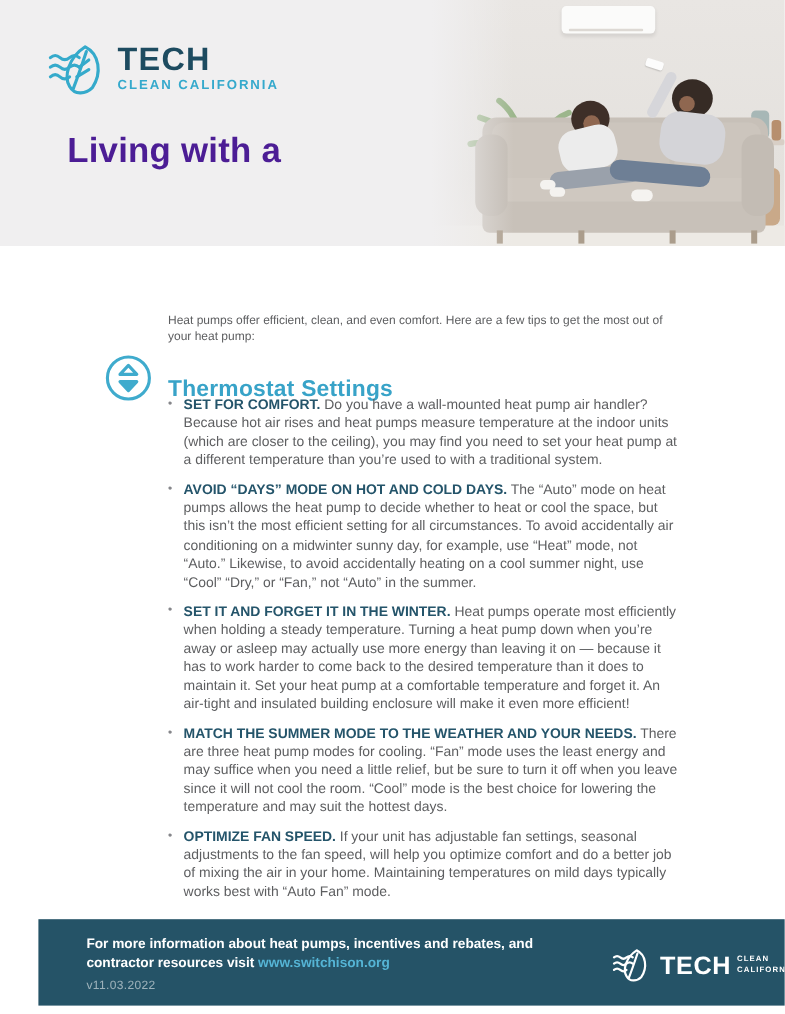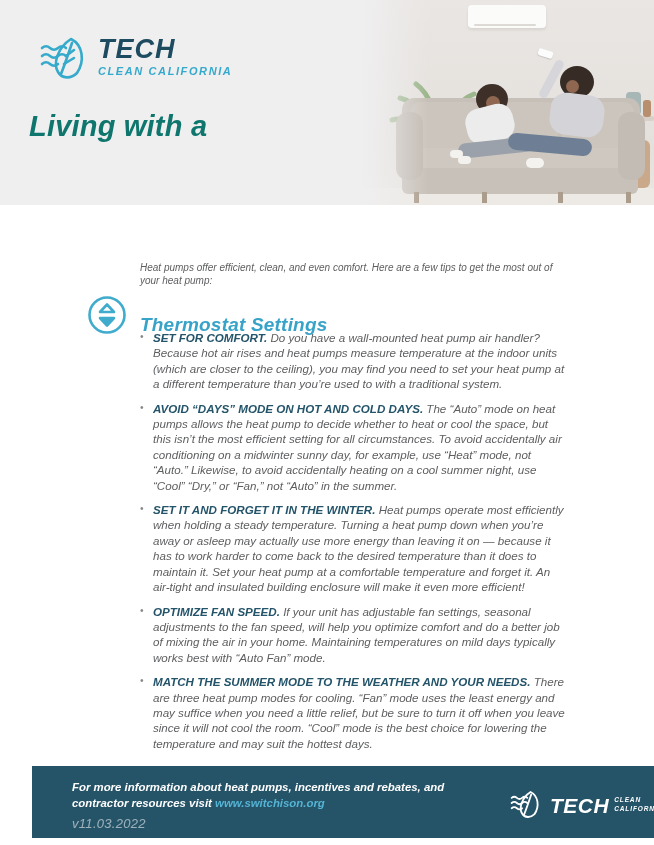--- a/index.html
+++ b/index.html
@@ -1,27 +1,27 @@
 <!DOCTYPE html>
 <html><head>
 <meta charset="utf-8">
 <style>
   html,body{margin:0;padding:0;background:#fff;}
   .page{position:relative;width:654px;height:845px;background:#ffffff;overflow:hidden;
-        font-family:"Liberation Sans",sans-serif;font-style:italic;-webkit-font-smoothing:antialiased;}
+        font-family:"Liberation Sans",sans-serif;-webkit-font-smoothing:antialiased;}
 
   
   .header{position:absolute;top:0;left:0;width:654px;height:205px;background:#f0eff0;}
   .logo{position:absolute;top:36px;left:40px;display:flex;align-items:flex-start;}
   .logo svg{display:block;}
   .logo-text{margin-left:10px;}
   .logo-name{font-size:27px;font-weight:700;color:#1d4b60;letter-spacing:1px;line-height:1;}
   .logo-sub{font-size:11px;font-weight:700;color:#35a9cc;letter-spacing:1.6px;margin-top:2px;}
-  .page-title{position:absolute;top:110px;left:29px;font-size:29px;font-weight:700;
-              color:#0f766e;line-height:1.17;letter-spacing:.2px;}
+  .page-title{position:absolute;top:110px;left:56px;font-size:29px;font-weight:700;
+              color:#4c1d95;line-height:1.17;letter-spacing:.2px;}
 
   
   .photo{position:absolute;top:0;right:0;width:304px;height:205px;overflow:hidden;
          background:linear-gradient(180deg,#e9e6e3 0%,#e4e1dd 72%,#eae6e1 100%);}
   .photo *{position:absolute;}
   .ph-floor{left:0;top:188px;width:304px;height:17px;background:#edeae5;}
   .ph-ac{left:118px;top:5px;width:78px;height:23px;background:#fbfbfa;border-radius:4px;
          box-shadow:0 2px 3px rgba(0,0,0,.08);}
   .ph-ac-vent{left:124px;top:24px;width:62px;height:2px;background:#ddd9d4;border-radius:1px;}
   .ph-table{left:264px;top:116px;width:40px;height:5px;background:#d8cfc6;border-radius:2px;}
@@ -56,21 +56,21 @@
   .tips li{position:relative;padding-left:13px;margin-bottom:9px;font-size:11.6px;
            line-height:1.33;color:#5d5e60;}
   .tips li::before{content:"•";position:absolute;left:0;top:0;color:#85868a;font-size:10px;}
   .tip-lead{font-weight:700;color:#24546a;}
 
   
   .footer{position:absolute;top:766px;left:0;width:654px;height:72px;background:#255367;margin-left:32px;}
   .footer-info{position:absolute;top:14px;left:40px;width:400px;font-size:11.4px;font-weight:600;
                line-height:1.4;color:#ffffff;}
   .footer-link{color:#55b4d5;text-decoration:none;font-weight:700;}
-  .footer-version{position:absolute;top:50px;left:40px;font-size:13px;color:rgba(255,255,255,.55);letter-spacing:.3px;}
+  .footer-version{position:absolute;top:50px;left:40px;font-size:10px;color:rgba(255,255,255,.55);letter-spacing:.3px;}
   .footer-logo{position:absolute;top:24px;left:478px;display:flex;align-items:center;}
   .footer-logo-name{font-size:21px;font-weight:700;color:#ffffff;letter-spacing:.5px;margin-left:8px;line-height:1;}
   .footer-logo-sub{margin-left:5px;font-size:6.5px;font-weight:700;color:#ffffff;
                    letter-spacing:.9px;line-height:1.35;}
 </style>
 </head>
 <body>
 
 <div class="page">
 
@@ -166,26 +166,26 @@
     </li>
     <li>
       <span class="tip-lead">AVOID “DAYS” MODE ON HOT AND COLD DAYS.</span>
       <span>The “Auto” mode on heat pumps allows the heat pump to decide whether to heat or cool the space, but this isn’t the most efficient setting for all circumstances. To avoid accidentally air conditioning on a midwinter sunny day, for example, use “Heat” mode, not “Auto.” Likewise, to avoid accidentally heating on a cool summer night, use “Cool” “Dry,” or “Fan,” not “Auto” in the summer.</span>
     </li>
     <li>
       <span class="tip-lead">SET IT AND FORGET IT IN THE WINTER.</span>
       <span>Heat pumps operate most efficiently when holding a steady temperature. Turning a heat pump down when you’re away or asleep may actually use more energy than leaving it on — because it has to work harder to come back to the desired temperature than it does to maintain it. Set your heat pump at a comfortable temperature and forget it. An air-tight and insulated building enclosure will make it even more efficient!</span>
     </li>
     <li>
+      <span class="tip-lead">MATCH THE SUMMER MODE TO THE WEATHER AND YOUR NEEDS.</span>
+      <span>There are three heat pump modes for cooling. “Fan” mode uses the least energy and may suffice when you need a little relief, but be sure to turn it off when you leave since it will not cool the room. “Cool” mode is the best choice for lowering the temperature and may suit the hottest days.</span>
+    </li>
+    <li>
       <span class="tip-lead">OPTIMIZE FAN SPEED.</span>
       <span>If your unit has adjustable fan settings, seasonal adjustments to the fan speed, will help you optimize comfort and do a better job of mixing the air in your home. Maintaining temperatures on mild days typically works best with “Auto Fan” mode.</span>
-    </li>
-    <li>
-      <span class="tip-lead">MATCH THE SUMMER MODE TO THE WEATHER AND YOUR NEEDS.</span>
-      <span>There are three heat pump modes for cooling. “Fan” mode uses the least energy and may suffice when you need a little relief, but be sure to turn it off when you leave since it will not cool the room. “Cool” mode is the best choice for lowering the temperature and may suit the hottest days.</span>
     </li>
   </ul>
 
   <div class="footer">
     <div class="footer-info">
       <span>For more information about heat pumps, incentives and rebates, and contractor resources visit</span>
       <a class="footer-link" href="#">www.switchison.org</a>
     </div>
     <div class="footer-version">v11.03.2022</div>
 

